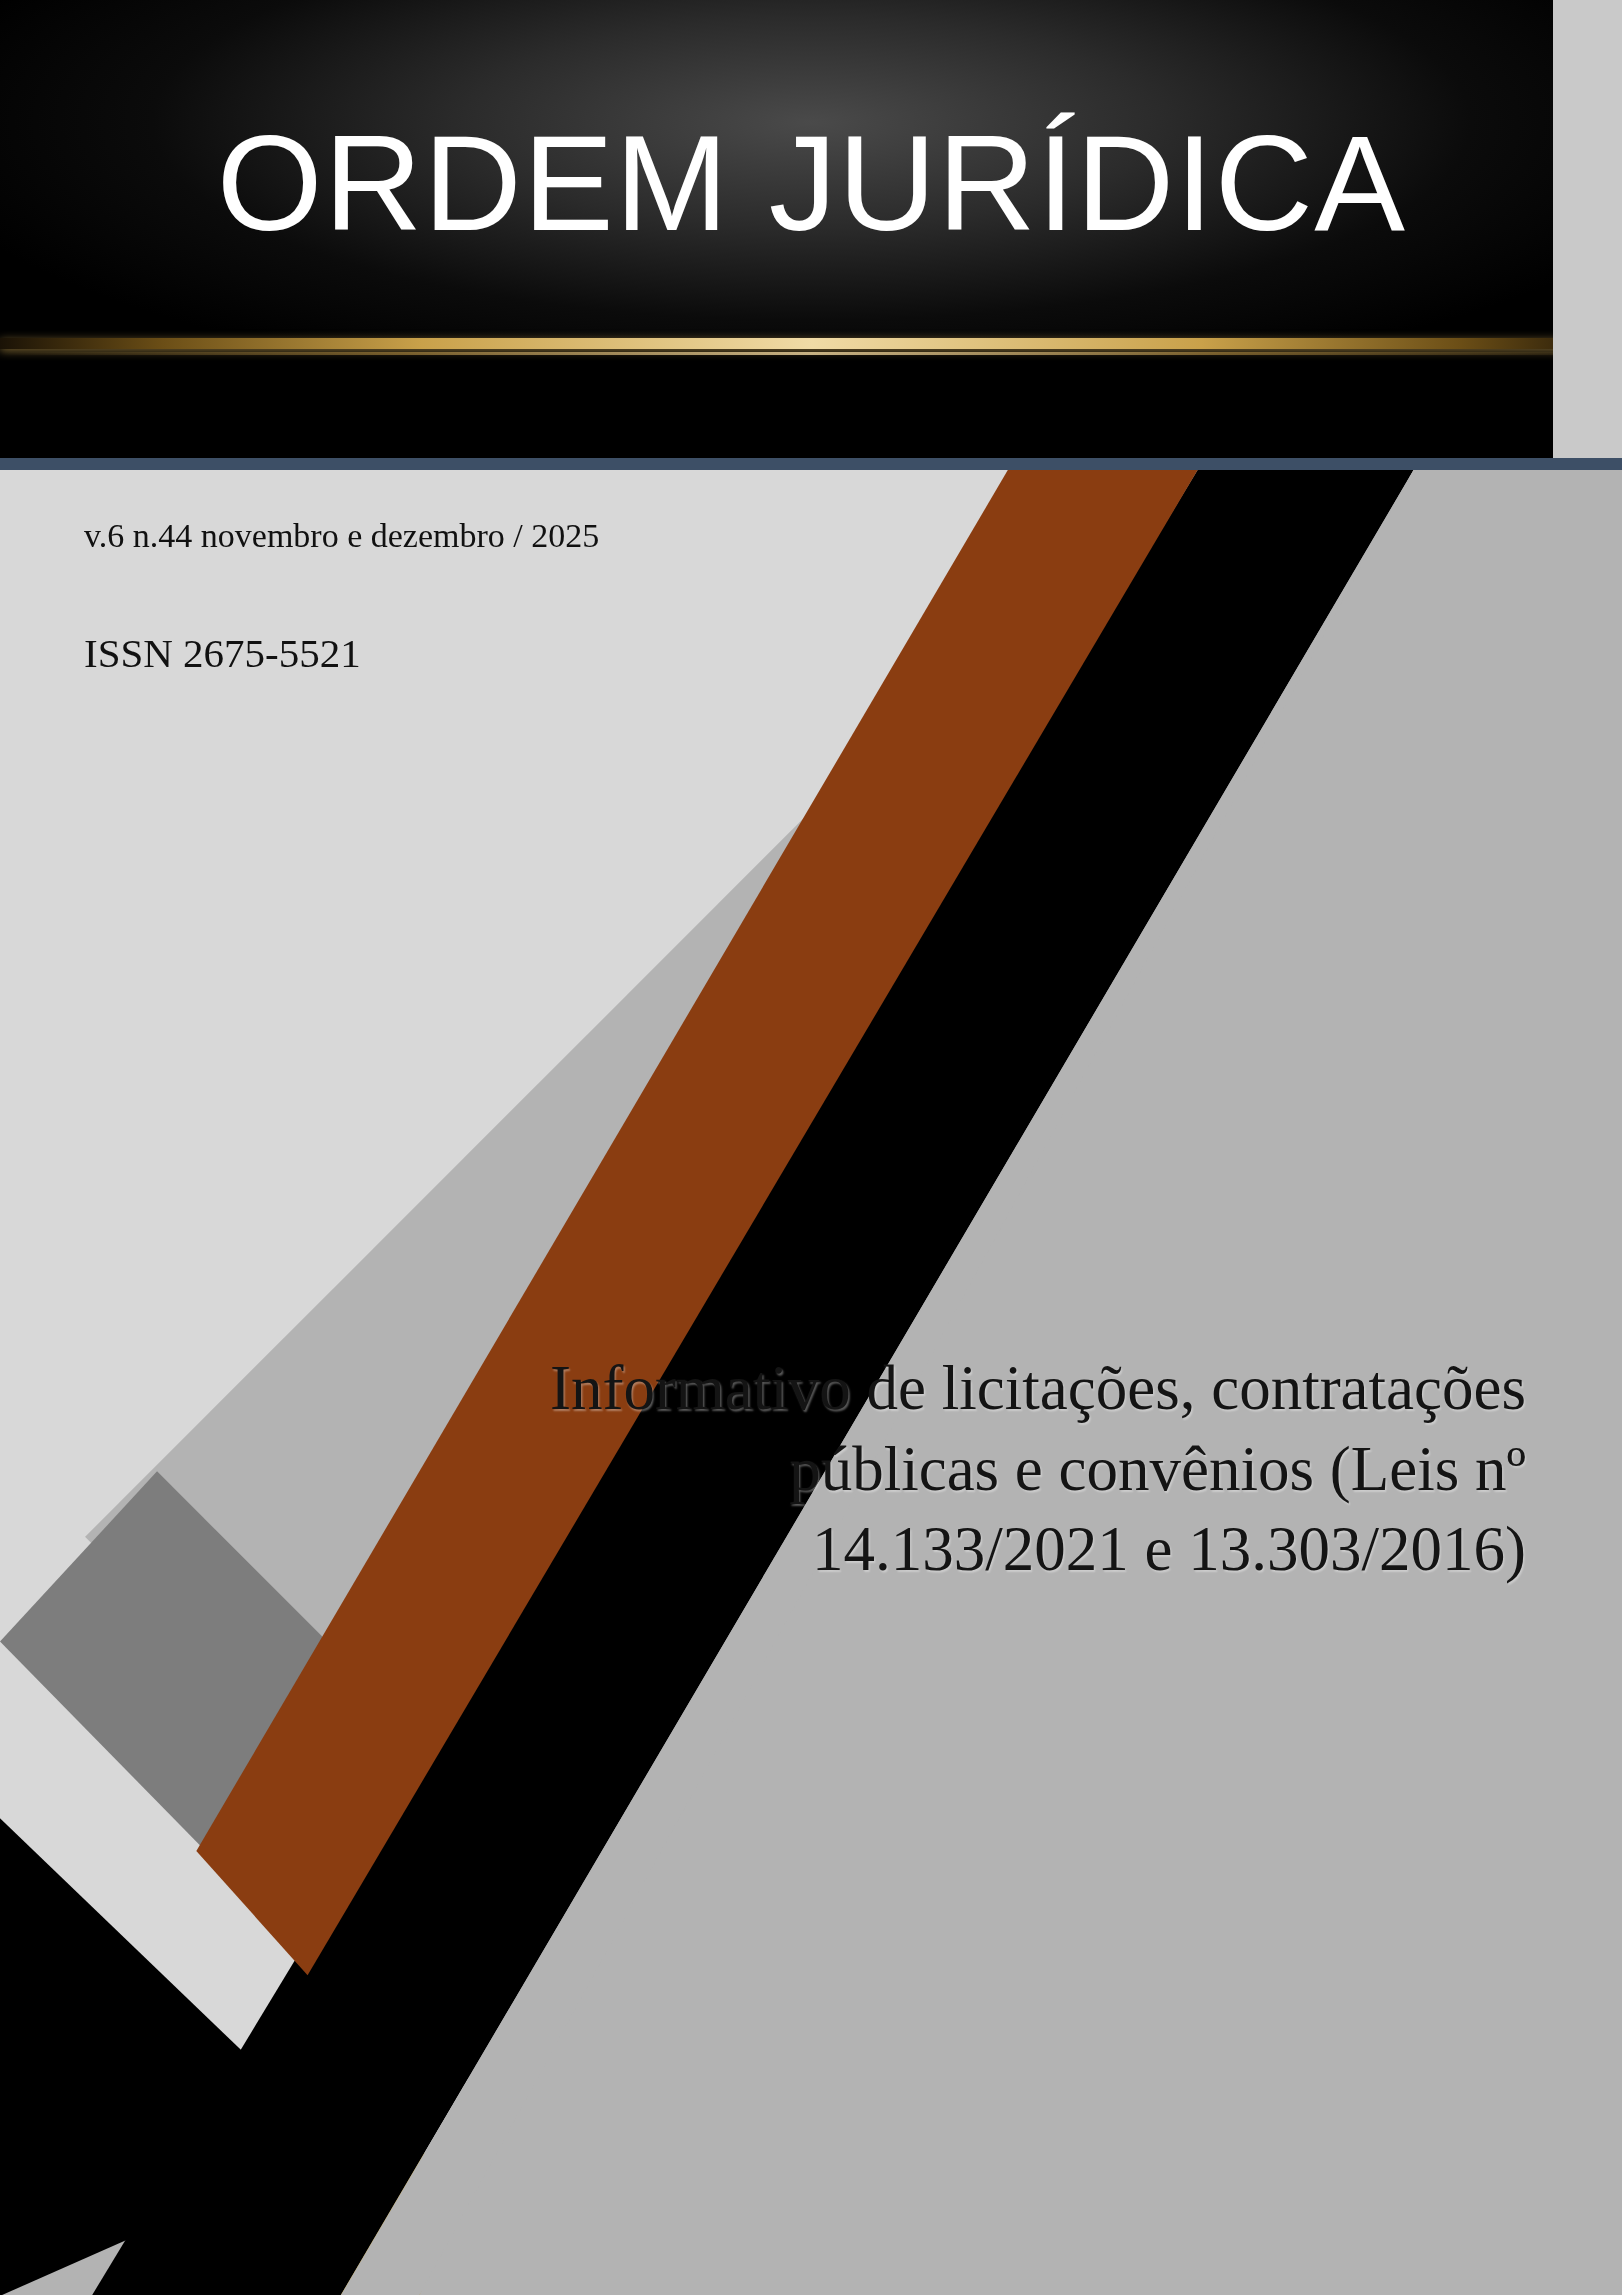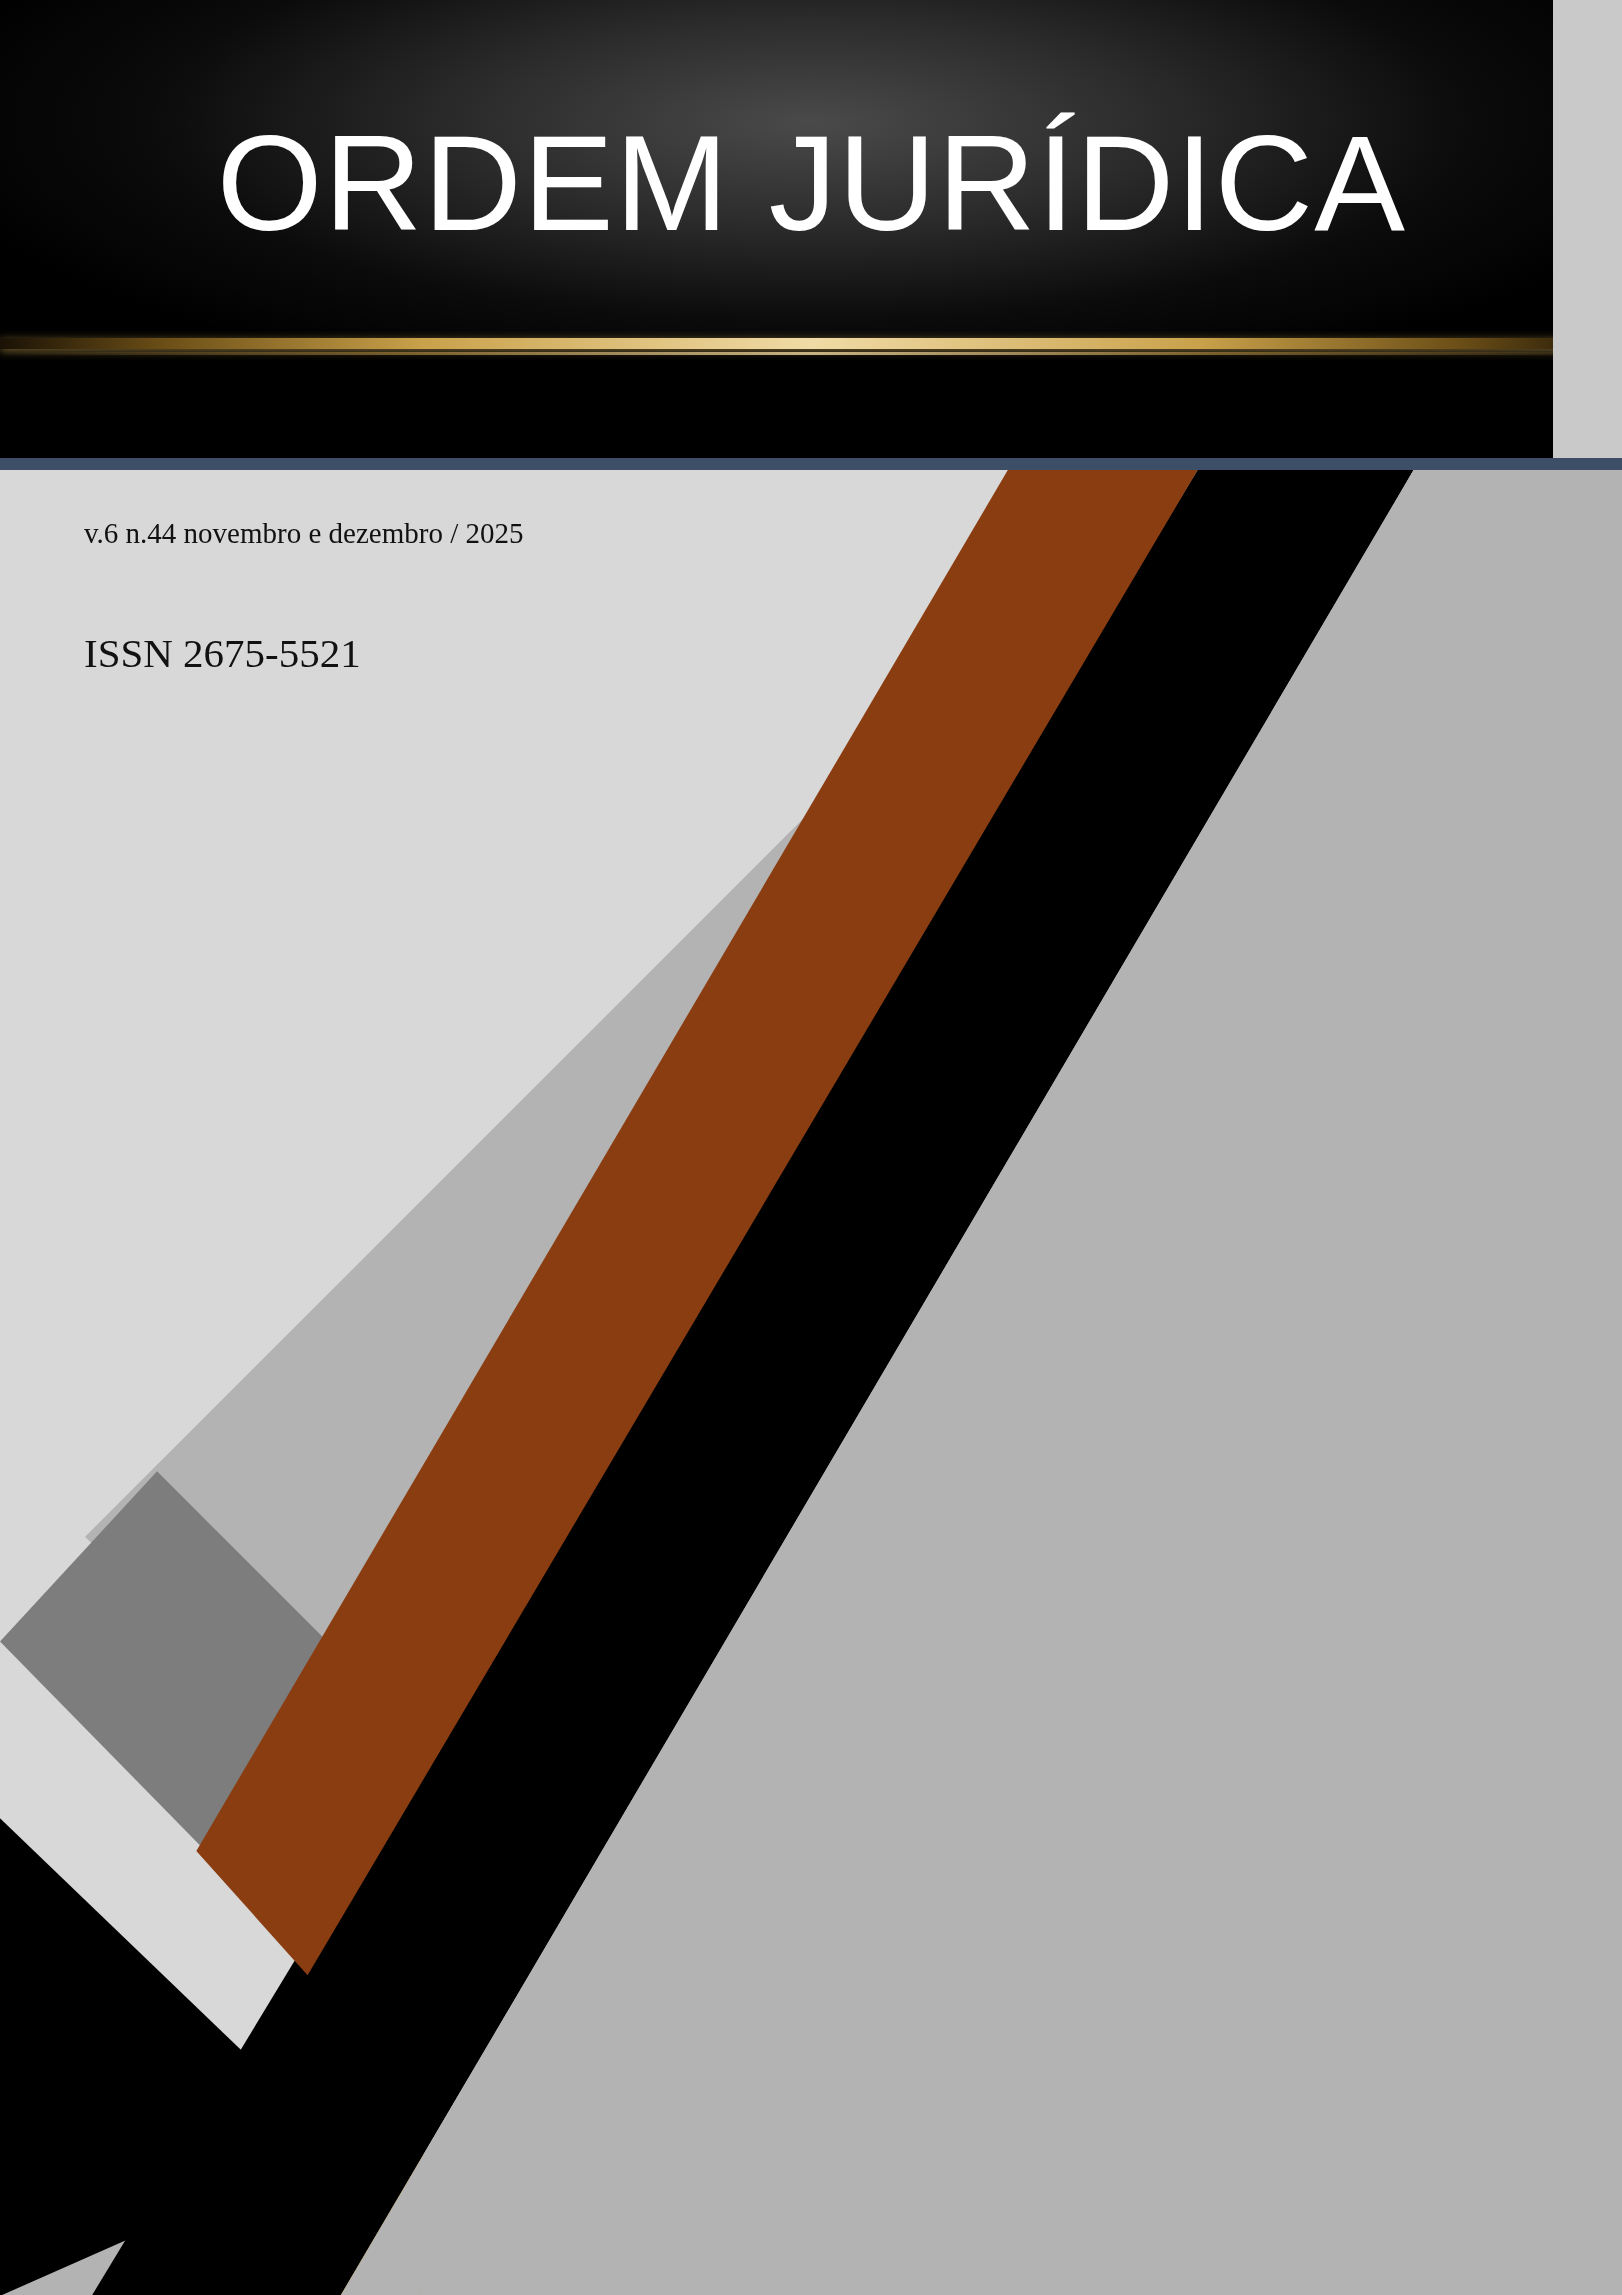--- a/index.html
+++ b/index.html
@@ -87,21 +87,21 @@
     overflow: hidden;
     background: #b3b3b3;
   }
   .art svg { display: block; }
 
   
   .issue-line {
     position: absolute;
     left: 84px;
     top: 517px;
-    font-size: 29px;
+    font-size: 34px;
     color: #111111;
     white-space: nowrap;
   }
   .issn-line {
     position: absolute;
     left: 84px;
     top: 629px;
     font-size: 41px;
     color: #111111;
     white-space: nowrap;
@@ -154,15 +154,16 @@
       <polygon points="1540,0 1830,0 470,2300 300,2110" fill="#8a3d11"></polygon>
 
       <polygon points="2160,0 2480,0 2480,120 640,2790 520,2790" fill="#b3b3b3"></polygon>
 
       <polygon points="2160,0 2480,0 2480,2790 640,2790" fill="#b3b3b3"></polygon>
     </svg>
   </div>
 
   <div class="issue-line">v.6 n.44 novembro e dezembro / 2025</div>
   <div class="issn-line">ISSN 2675-5521</div>
+  <div class="subtitle">Informativo de  licitações, contratações públicas e convênios (Leis nº 14.133/2021  e 13.303/2016)</div>
 
 </div>
 
 
 </body></html>

